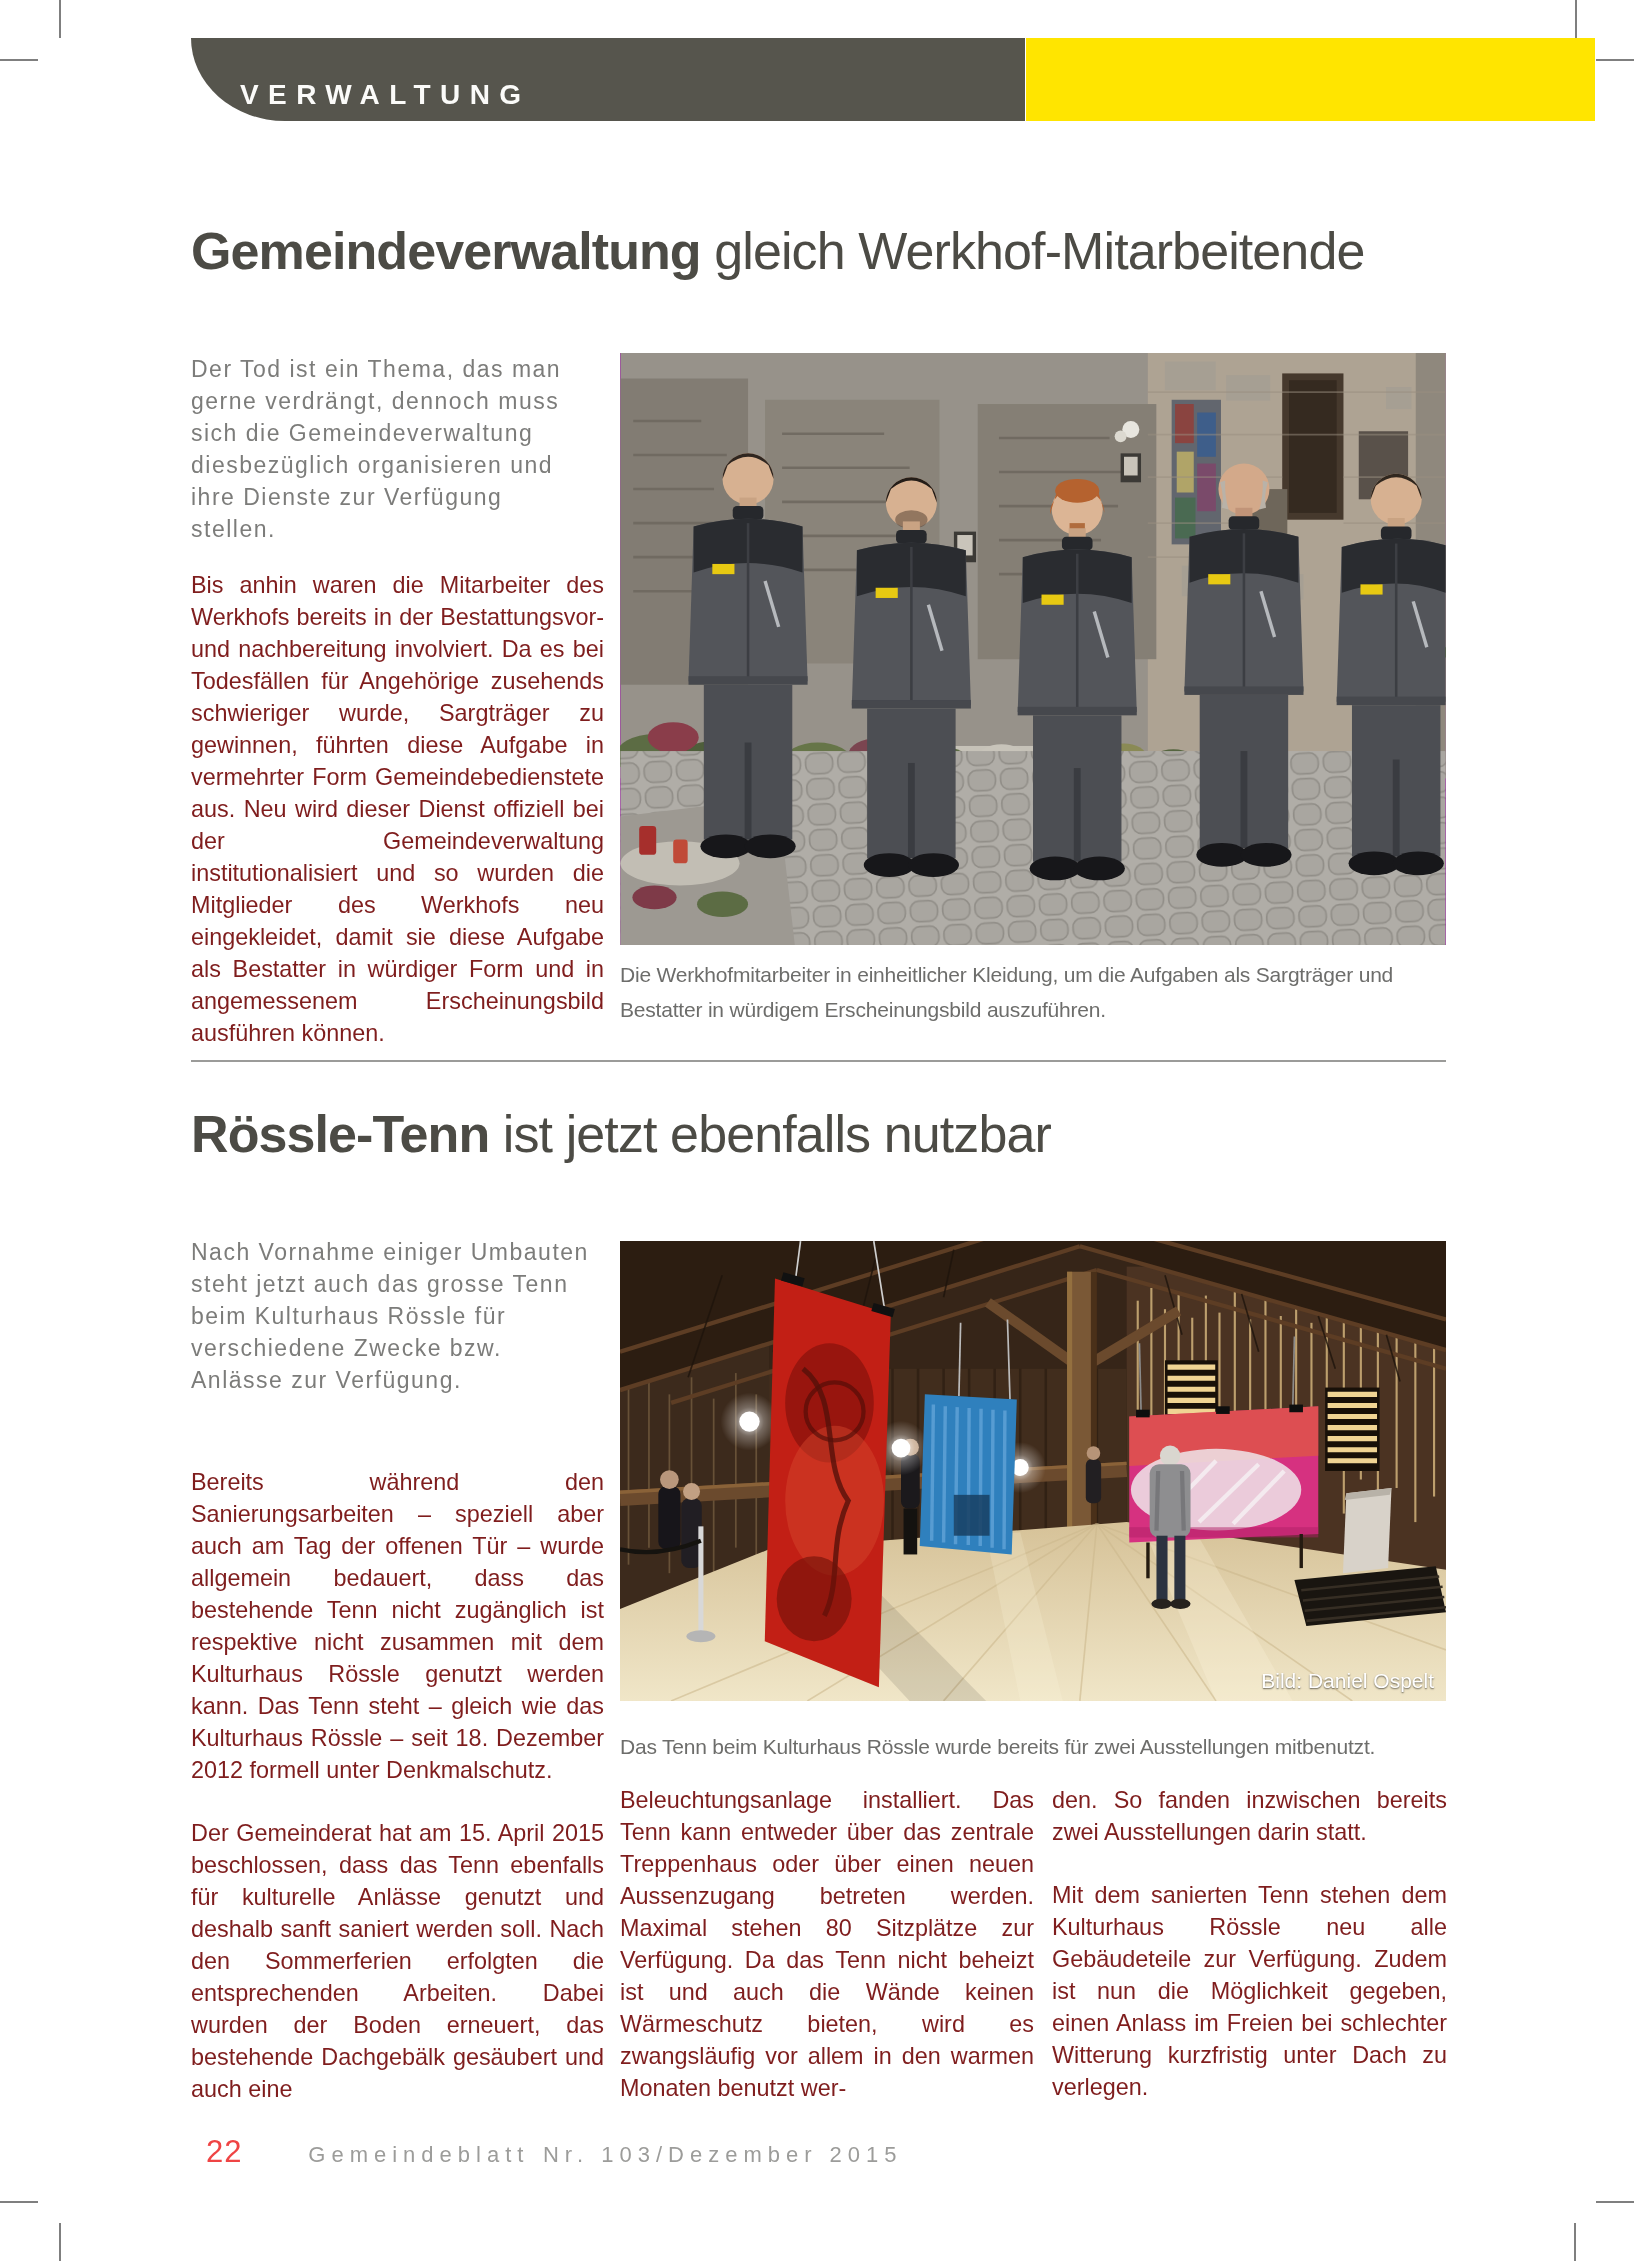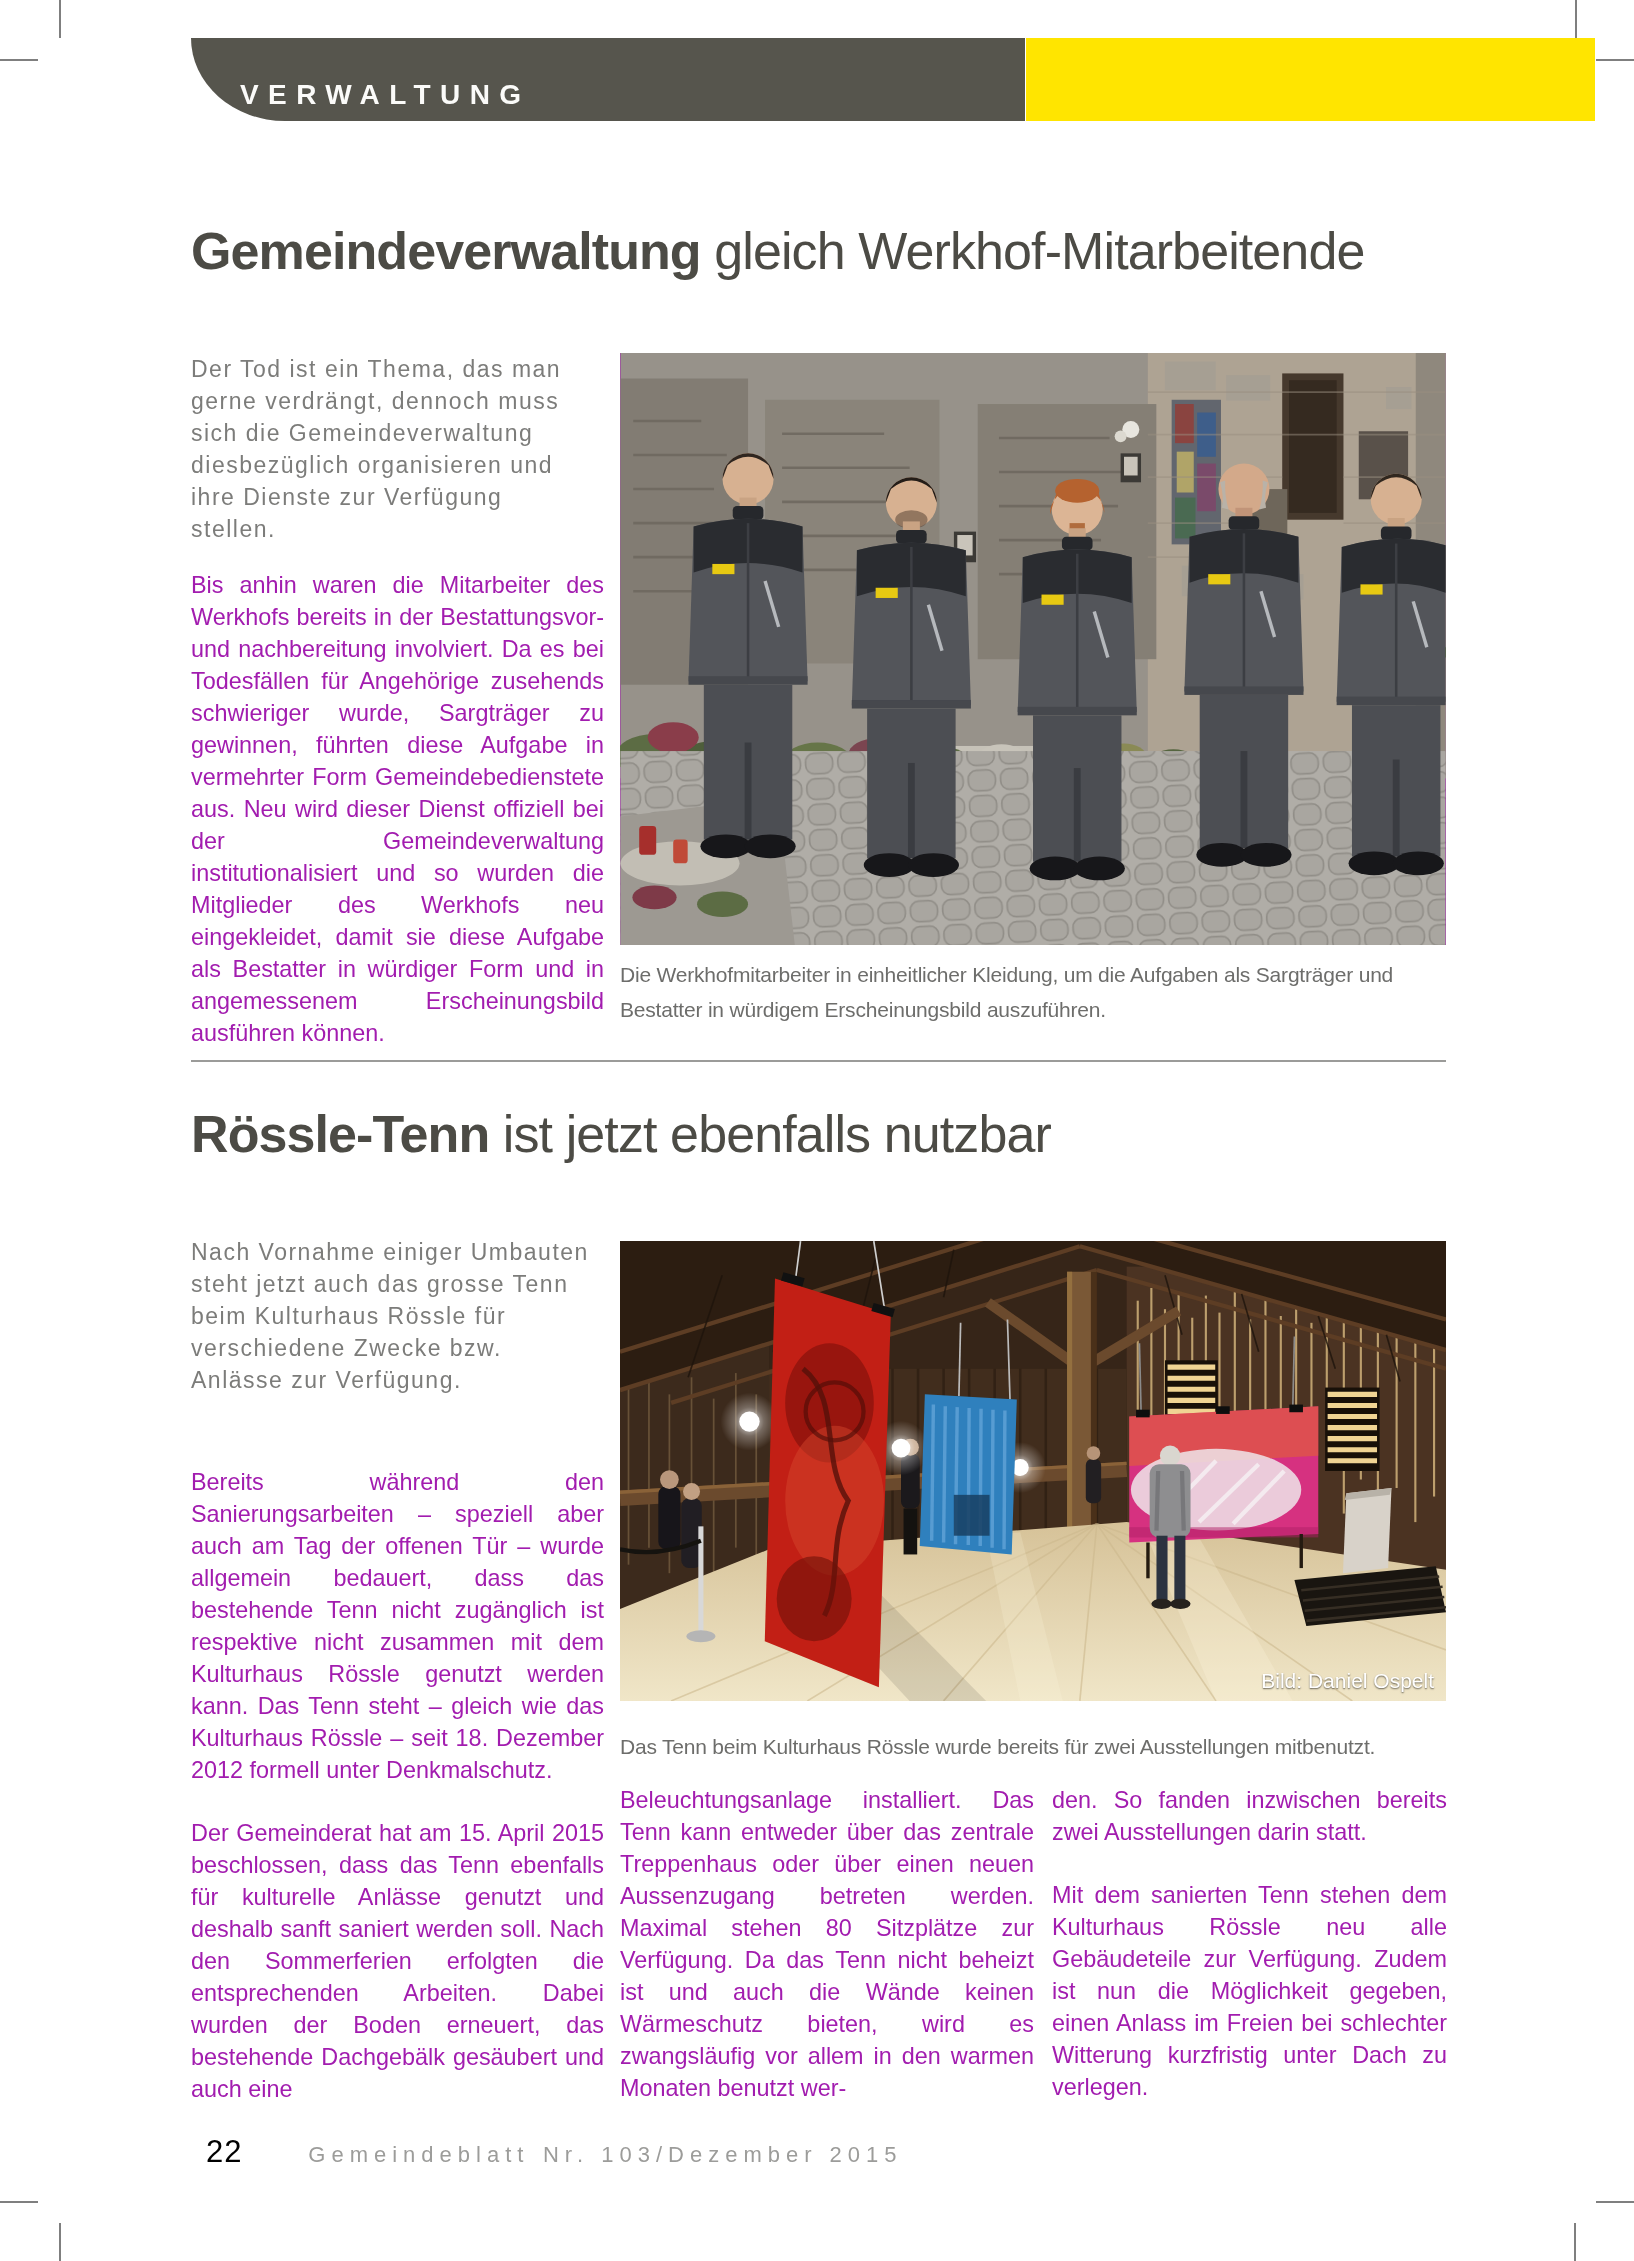--- a/index.html
+++ b/index.html
@@ -14,35 +14,35 @@
   #yellow-block{position:absolute;left:1026px;top:38px;width:569px;height:83px;background:#ffe500;}
   
   .article-title{position:absolute;left:191px;color:#4c4b45;font-size:52px;line-height:1.1;
                  letter-spacing:-0.9px;white-space:nowrap;}
   .article-title .t-bold{font-weight:700;}
   .article-title .t-rest{font-weight:400;}
   
   .lead{position:absolute;left:191px;width:403px;color:#7c7c7a;font-size:23px;line-height:32px;
         letter-spacing:1.5px;}
   
-  .bodycol{position:absolute;color:#a21caf;font-size:23.4px;line-height:32px;text-align:justify;
+  .bodycol{position:absolute;color:#7f1d1d;font-size:23.4px;line-height:32px;text-align:justify;
            hyphens:auto;-webkit-hyphens:auto;}
   .bodycol p{margin:0 0 31px 0;}
   
   .caption{position:absolute;color:#6d6d6b;font-size:21px;line-height:35px;letter-spacing:-0.2px;}
   
   #divider{position:absolute;left:191px;top:1060px;width:1255px;height:1.7px;background:#9b9b99;}
   
   .photo{position:absolute;overflow:hidden;background:#a21caf;}
   .photo svg{display:block;}
   #photo-credit{position:absolute;right:12px;bottom:8.5px;color:#ffffff;font-size:21px;
                 text-shadow:0 0.9px 1.7px rgba(0,0,0,.6);}
   
   #footer{position:absolute;left:206px;top:2134px;display:flex;align-items:baseline;color:#9c9c9a;}
-  #footer-page-number{font-size:31px;color:#000000;letter-spacing:0.9px;}
+  #footer-page-number{font-size:31px;color:#ef4444;letter-spacing:0.9px;}
   #footer-pub{margin-left:66px;font-size:22px;letter-spacing:6px;font-weight:400;}
   #footer-issue{margin-left:13.6px;font-size:22px;letter-spacing:6px;font-weight:400;}
 </style>
 </head>
 <body>
 
 <div id="page">
 
   <div class="cropmark" style="left:59px;top:0;width:1.7px;height:38px;"></div>
   <div class="cropmark" style="left:0;top:59px;width:38px;height:1.7px;"></div>

